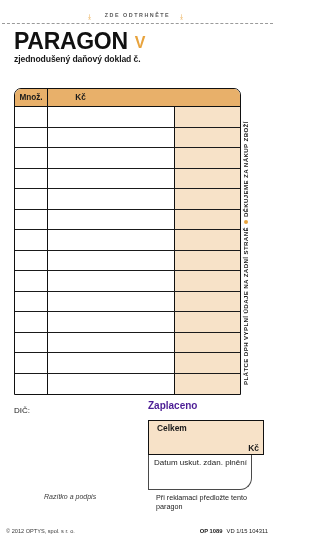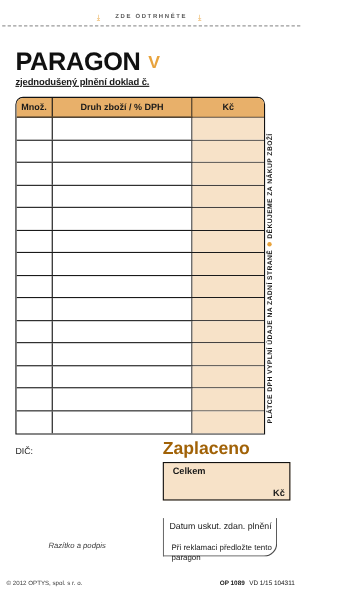--- a/index.html
+++ b/index.html
@@ -44,23 +44,22 @@
   #tear-dashes {
     position: absolute;
     left: 2px; top: 11px;
     width: 271px;
     border-top: 1.2px dashed #9a9a9a;
   }
 
   
   #title-block {
     position: absolute;
-    left: 14px; top: 44px;
+    left: 14px; top: 29px;
     width: 230px;
-    text-decoration: underline;
   }
   #page-title {
     font-size: 23px;
     font-weight: bold;
     letter-spacing: -0.3px;
     line-height: 24px;
     display: inline-block;
     vertical-align: bottom;
     color: #111111;
   }
@@ -159,23 +158,23 @@
     left: 14px; top: 406px;
     font-size: 8px;
     font-weight: normal;
     color: #1a1a1a;
   }
 
   
   #paid-heading {
     position: absolute;
     left: 148px; top: 400px;
-    font-size: 16px;
-    font-weight: bold;
-    color: #a16207;
+    font-size: 10px;
+    font-weight: bold;
+    color: #4c1d95;
   }
   #total-box {
     position: absolute;
     left: 148px; top: 420px;
     width: 116px; height: 35px;
     background: #F7E2C8;
     border: 1.8px solid #111111;
     box-sizing: border-box;
   }
   #total-label {
@@ -194,21 +193,20 @@
   }
   #date-box {
     position: absolute;
     left: 148px; top: 455px;
     width: 104px; height: 35px;
     background: #ffffff;
     border: 1.4px solid #4a4a4a;
     border-top: none;
     box-sizing: border-box;
     border-bottom-right-radius: 12px;
-    margin-top: 16px;
   }
   #date-label {
     position: absolute;
     left: 5px; top: 3px;
     font-size: 8px;
     color: #1a1a1a;
   }
 
   
   #stamp-note {
@@ -246,27 +244,26 @@
 
 <div id="tear-strip">
   <div id="tear-label">ZDE ODTRHNĚTE</div>
   <span class="tear-arrow" id="tear-arrow-left">⤓</span>
   <span class="tear-arrow" id="tear-arrow-right">⤓</span>
   <div id="tear-dashes"></div>
 </div>
 
 <div id="title-block">
   <span id="page-title">PARAGON</span><span id="title-mark">V</span>
-  <div id="page-subtitle">zjednodušený plnění doklad č.</div>
+  <div id="page-subtitle">zjednodušený daňový doklad č.</div>
 </div>
 
 <div id="items-table">
   <div class="trow" id="table-header-row">
     <div class="th col-qty">Množ.</div>
-    <div class="th col-desc">Druh zboží / % DPH</div>
     <div class="th col-price">Kč</div>
   </div>
   <div id="table-body">
       <div class="trow body-row">
         <div class="td col-qty"></div>
         <div class="td col-desc"></div>
         <div class="td col-price"></div>
       </div>
       <div class="trow body-row">
         <div class="td col-qty"></div>

